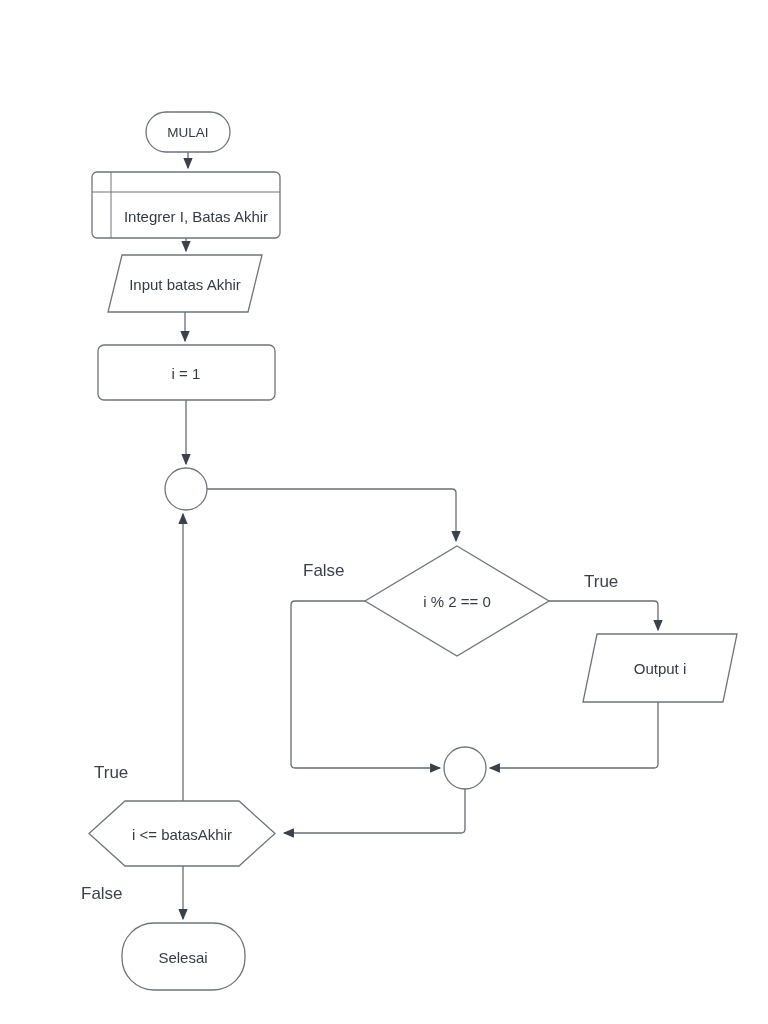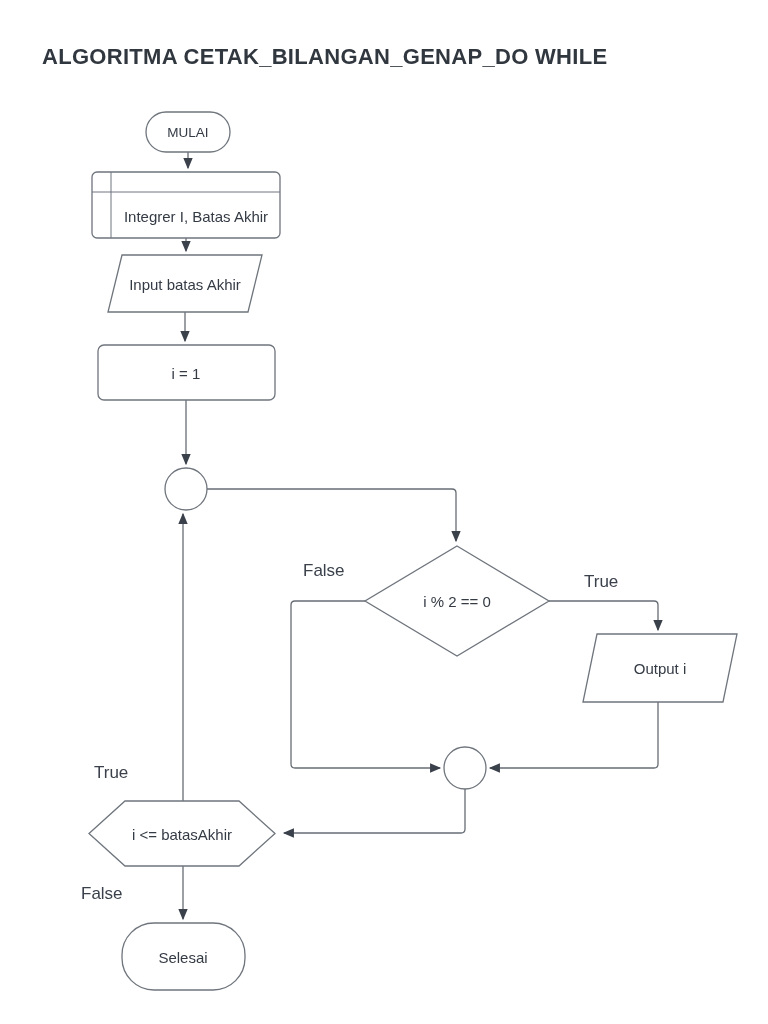--- a/index.html
+++ b/index.html
@@ -36,21 +36,20 @@
     fill: #3a414b;
     font-family: "Liberation Sans", sans-serif;
     font-size: 17px;
   }
 </style>
 </head>
 <body>
 
 <div class="page">
 
-  <h1 class="diagram-title">ALGORITMA CETAK_BILANGAN_GENAP_DO WHILE</h1>
 
   <svg class="flow" width="768" height="1024" viewBox="0 0 768 1024">
     <defs>
       <marker id="arw" viewBox="0 0 10 8" refX="8.5" refY="4" markerWidth="9" markerHeight="7.2" orient="auto">
         <path d="M0,0 L9.5,4 L0,8 z" fill="#3a414b"></path>
       </marker>
     </defs>
 
     <path class="edge" marker-end="url(#arw)" d="M188,152 L188,168"></path>
     <path class="edge" marker-end="url(#arw)" d="M186,238 L186,251"></path>

